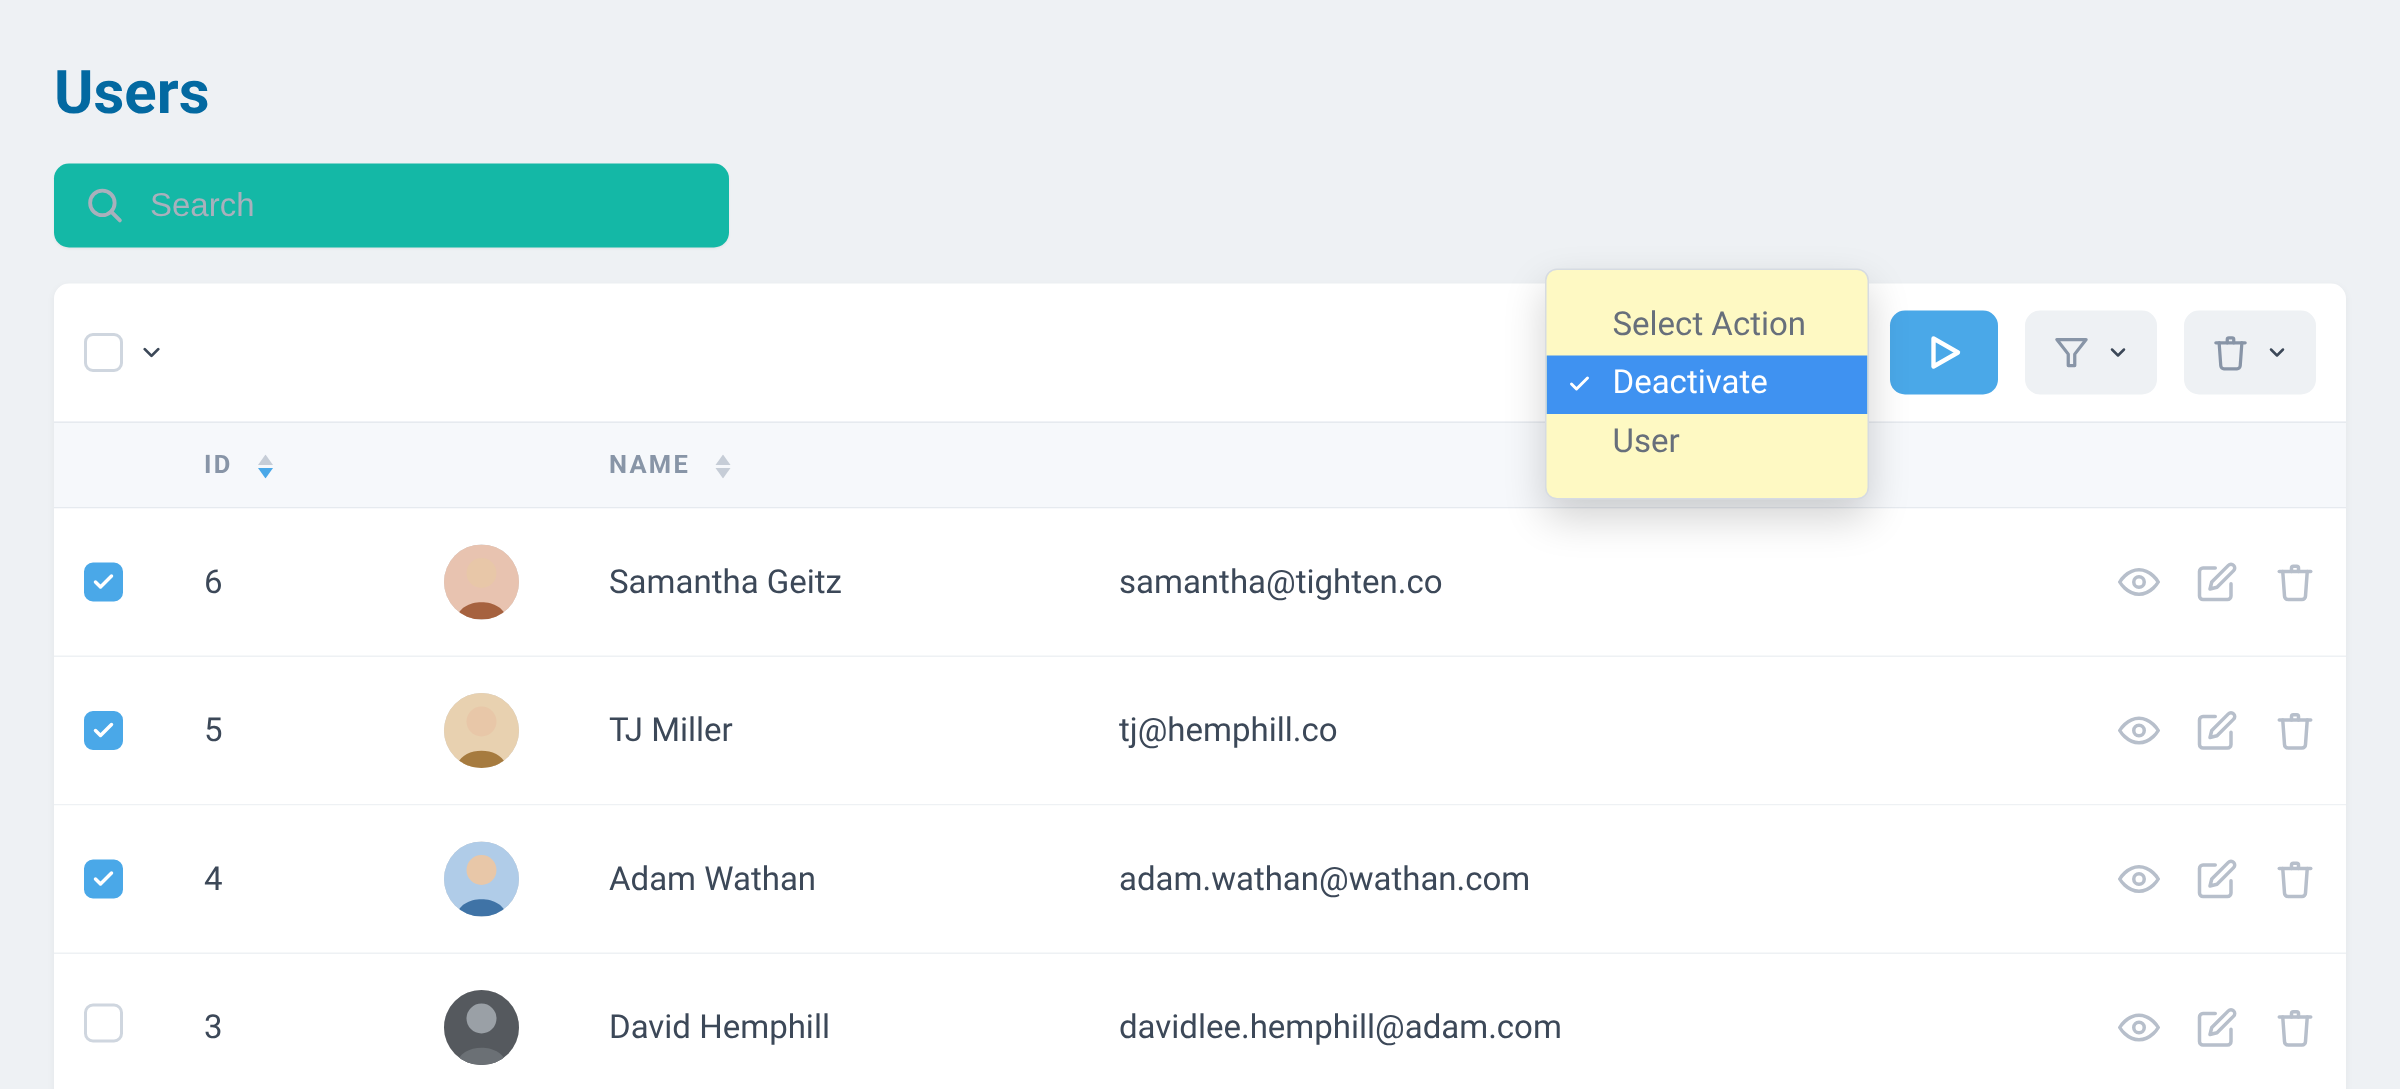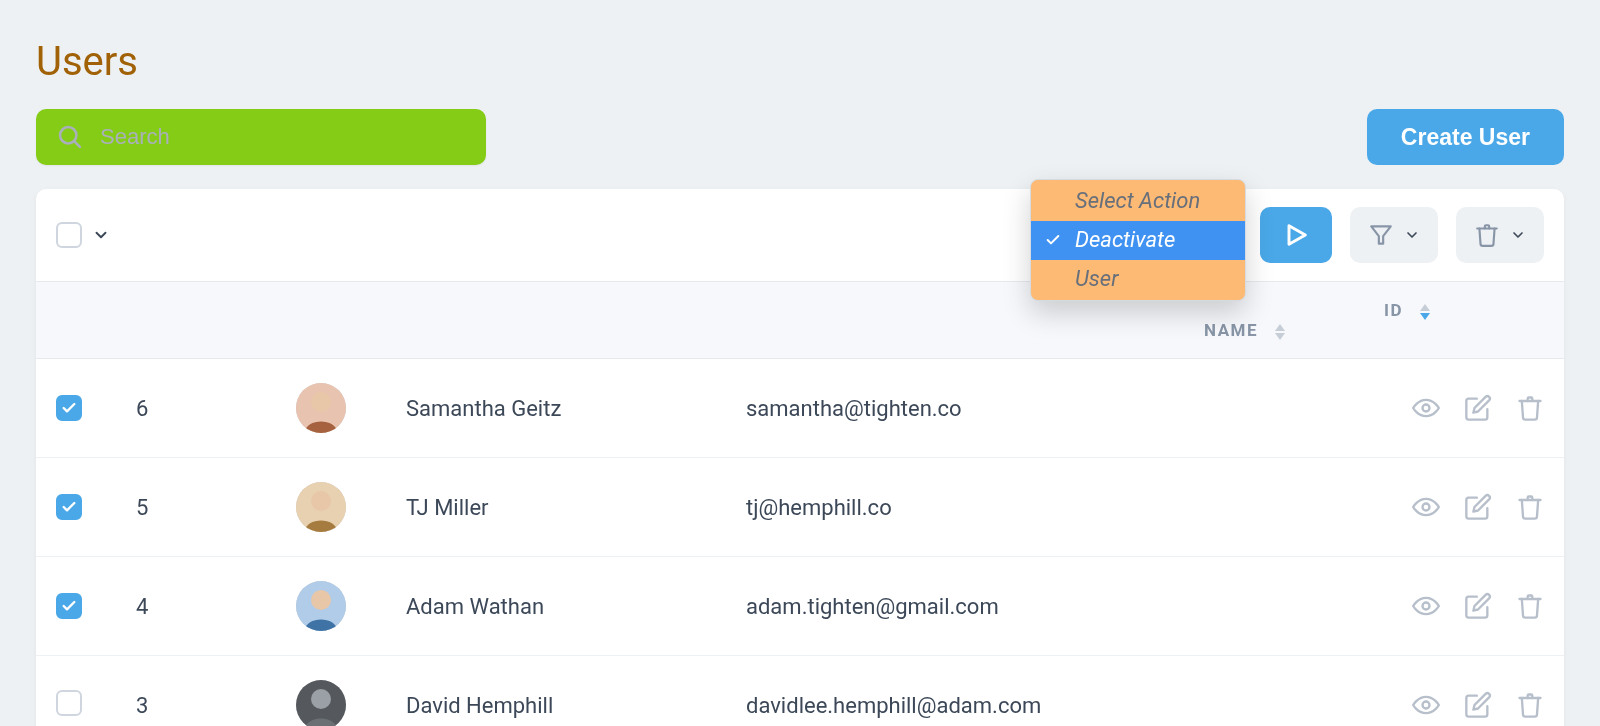--- a/index.html
+++ b/index.html
@@ -9,40 +9,40 @@
     color: #333;
     width: 1600px;
     height: 726px;
     overflow: hidden;
   }
   .page {
     padding: 38px 36px;
   }
   .page-title {
     font-size: 40px;
-    font-weight: 400;
-    color: #a16207;
+    font-weight: 700;
+    color: #0369a1;
     margin-bottom: 24px;
   }
   .top-row {
     display: flex;
     align-items: center;
     justify-content: space-between;
     margin-bottom: 24px;
   }
   .search-wrap {
     position: relative;
     width: 450px;
   }
   .search-input {
     width: 100%;
     height: 56px;
     border: none;
     border-radius: 10px;
-    background: #84cc16;
+    background: #14b8a6;
     font-size: 22px;
     padding: 0 20px 0 64px;
     color: #3c4858;
     box-shadow: 0 1px 2px rgba(0,0,0,0.05);
   }
   .search-input::placeholder { color: #a9b0bc; }
   .search-icon {
     position: absolute;
     left: 20px; top: 50%; transform: translateY(-50%);
     color: #a9b0bc;
@@ -113,58 +113,56 @@
     display: flex; align-items: center; justify-content: center;
     gap: 10px;
     cursor: pointer;
     color: #8c98a9;
   }
   .dropdown {
     position: absolute;
     right: 298px;
     top: -28px;
     width: 216px;
-    background: #fdba74;
+    background: #fef9c3;
     border: 1px solid #d6dbe2;
     border-radius: 8px;
     box-shadow: 0 12px 28px rgba(0,0,0,0.18);
     overflow: hidden;
     z-index: 10;
-    padding: 2px 0;
-    font-style: italic;
+    padding: 18px 0;
   }
   .dropdown-item {
     padding: 4px 16px 4px 44px;
     font-size: 22px;
     color: #676f7b;
     position: relative;
     cursor: default;
     line-height: 1.4;
   }
   .dropdown-item.selected {
     background: #3f92f1;
     color: #fff;
     cursor: pointer;
   }
   .dropdown-item .check {
     position: absolute;
     left: 14px; top: 50%; transform: translateY(-50%);
   }
   .thead {
     display: flex;
-    align-items: flex-end;
+    align-items: flex-start;
     padding: 18px 20px;
     background: #f6f8fb;
     border-top: 1px solid #e6eaef;
     border-bottom: 1px solid #e6eaef;
     font-size: 17px;
     font-weight: 700;
     letter-spacing: 1.5px;
     color: #8895a7;
-    flex-direction: column;
   }
   .col-check { width: 80px; }
   .col-id { width: 160px; }
   .col-avatar { width: 110px; }
   .col-name { width: 340px; }
   .col-email { flex: 1; }
   .col-actions { width: 180px; display: flex; justify-content: flex-end; gap: 24px; }
   .sort-arrows {
     display: inline-flex;
     flex-direction: column;
@@ -201,21 +199,20 @@
   <div class="top-row">
     <div class="search-wrap">
       <span class="search-icon">
         <svg width="28" height="28" viewBox="0 0 24 24" fill="none" stroke="currentColor" stroke-width="2.2" stroke-linecap="round">
             <circle cx="10.5" cy="10.5" r="7"></circle>
             <line x1="20.5" y1="20.5" x2="15.5" y2="15.5"></line>
           </svg>
       </span>
       <input class="search-input" type="text" placeholder="Search" style="">
     </div>
-    <button class="create-btn">Create User</button>
   </div>
 
   <div class="card">
     <div class="toolbar">
       <span class="checkbox"></span>
       <span class="chev-small">
         <svg width="18" height="18" viewBox="0 0 24 24" fill="none" stroke="currentColor" stroke-width="2.5" stroke-linecap="round" stroke-linejoin="round">
             <polyline points="6 9 12 15 18 9"></polyline>
           </svg>
       </span>
@@ -397,21 +394,21 @@
     <div class="col-avatar">
       <div class="avatar">
               <svg width="50" height="50" viewBox="0 0 50 50">
                 <rect width="50" height="50" fill="hsl(210,55%,80%)"></rect>
                 <circle cx="25" cy="19" r="10" fill="#e8c7a8"></circle>
                 <path d="M8 52 C8 34 42 34 42 52 Z" fill="hsl(210,45%,45%)"></path>
               </svg>
             </div>
     </div>
     <div class="col-name">Adam Wathan</div>
-    <div class="col-email">adam.tighten@gmail.com</div>
+    <div class="col-email">adam.wathan@wathan.com</div>
     <div class="col-actions">
       <span class="action-icon">
               <svg width="28" height="28" viewBox="0 0 24 24" fill="none" stroke="currentColor" stroke-width="2" stroke-linecap="round">
                 <path d="M1 12s4-7 11-7 11 7 11 7-4 7-11 7S1 12 1 12z"></path>
                 <circle cx="12" cy="12" r="3"></circle>
               </svg>
             </span>
       <span class="action-icon">
               <svg width="28" height="28" viewBox="0 0 24 24" fill="none" stroke="currentColor" stroke-width="2" stroke-linecap="round" stroke-linejoin="round">
                 <path d="M11 4H4a2 2 0 0 0-2 2v14a2 2 0 0 0 2 2h14a2 2 0 0 0 2-2v-7"></path>

